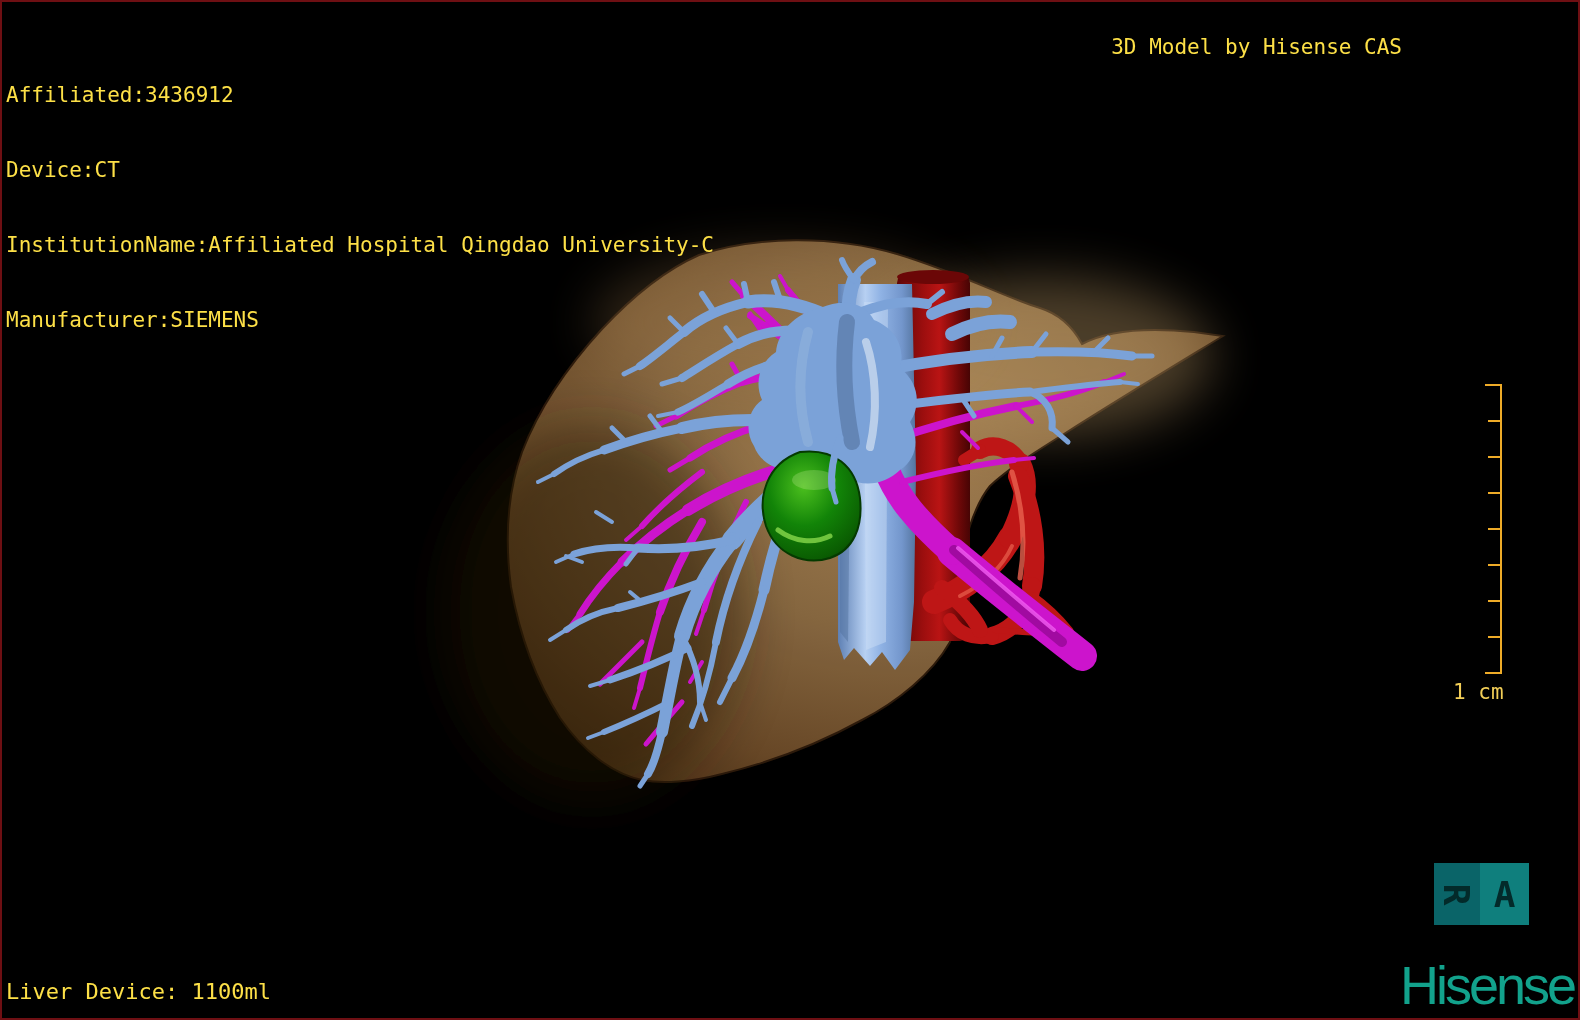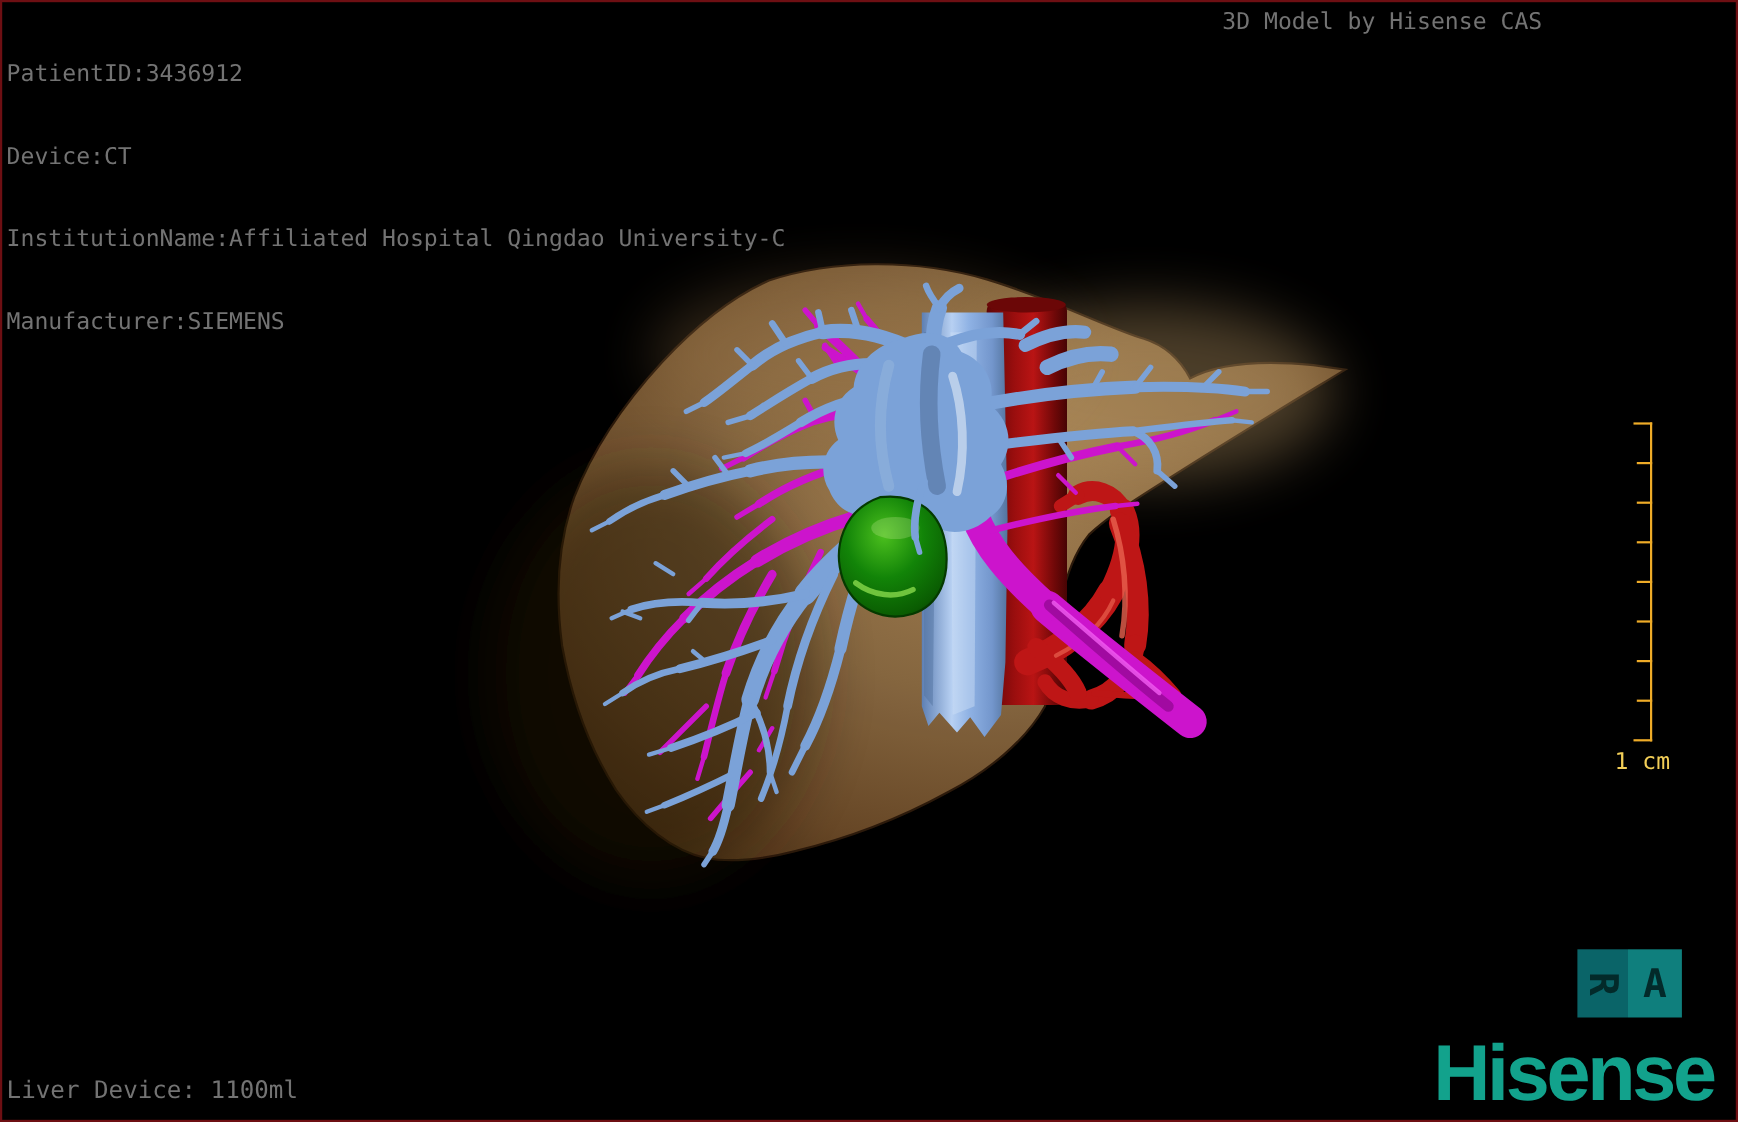--- a/index.html
+++ b/index.html
@@ -1,43 +1,43 @@
 <!DOCTYPE html>
 <html><head>
 <meta charset="utf-8">
 <style>
   html,body{margin:0;padding:0;background:#000;}
   .stage{
     position:relative;width:1580px;height:1020px;background:#000;
     box-sizing:border-box;border:2px solid #6E0F13;overflow:hidden;
     font-family:"DejaVu Sans Mono", monospace;
   }
-  .overlay-text{color:#737373;}
+  .overlay-text{color:#fde047;margin-top:28px;}
   .patient-info{position:absolute;left:4px;top:3px;font-size:21px;line-height:25px;white-space:pre;}
   .watermark{position:absolute;top:5px;right:176px;font-size:21px;}
   .volume{position:absolute;left:4px;bottom:14px;font-size:22px;}
   svg.viewport{position:absolute;left:0;top:0;}
   
   .scale-bar{position:absolute;left:1483px;top:382px;width:60px;height:320px;}
   .sb-line{position:absolute;left:15px;top:0;width:2px;height:290px;background:#EFAC28;}
   .sb-tick{position:absolute;height:2px;background:#EFAC28;}
   .sb-tick.long{left:0;width:17px;}
   .sb-tick.short{left:3px;width:14px;}
-  .sb-label{position:absolute;left:-32px;top:296px;width:80px;text-align:center;
+  .sb-label{position:absolute;left:-32px;top:296px;width:80px;
             font-size:21px;color:#F2CE57;}
   
   .cube{position:absolute;left:1432px;top:861px;display:flex;}
   .cube-face{width:46px;height:62px;display:flex;align-items:center;justify-content:center;
              color:#032a2a;font-size:36px;font-weight:bold;font-family:"DejaVu Sans Mono",monospace;}
   .cube-face.left{background:#0A6468;}
   .cube-face.right{background:#0F7F7D;width:49px;}
   .cube-face.left .glyph{display:inline-block;transform:rotate(90deg);}
   
-  .brand{position:absolute;right:20px;bottom:6px;font-family:"Liberation Sans",sans-serif;
-         font-weight:bold;font-size:72px;letter-spacing:-3px;color:#12A28C;line-height:1;}
+  .brand{position:absolute;right:4px;bottom:6px;font-family:"Liberation Sans",sans-serif;
+         font-weight:normal;font-size:54px;letter-spacing:-3px;color:#12A28C;line-height:1;}
 </style>
 </head>
 <body>
 
 <div class="stage">
 
   <svg class="viewport" width="1580" height="1020" viewBox="0 0 1580 1020">
     <defs>
       <radialGradient id="liverGrad" cx="55%" cy="38%" r="75%">
         <stop offset="0%" stop-color="#A98455"></stop>
@@ -248,21 +248,21 @@
       <ellipse cx="812" cy="478" rx="22" ry="10" fill="#CFF0A0" opacity="0.25"></ellipse>
     </g>
 
     <g fill="none" stroke-linecap="round" stroke="#7BA2D8">
       <path d="M 838,436 C 832,452 828,468 830,486" stroke-width="7"></path>
       <path d="M 830,486 L 834,500" stroke-width="5"></path>
     </g>
   </svg>
 
   <div class="patient-info overlay-text">
-    <div>PatientID:3436912</div>
+    <div>Affiliated:3436912</div>
     <div>Device:CT</div>
     <div>InstitutionName:Affiliated Hospital Qingdao University-C</div>
     <div>Manufacturer:SIEMENS</div>
   </div>
 
   <div class="watermark overlay-text">3D Model by Hisense CAS</div>
 
   <div class="volume overlay-text">Liver Device: 1100ml</div>
 
   <div class="scale-bar">

